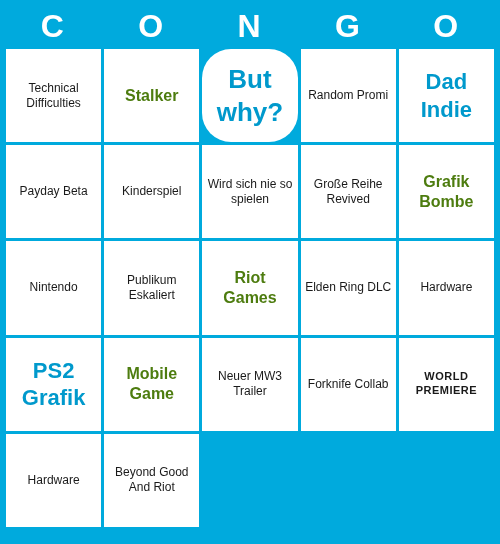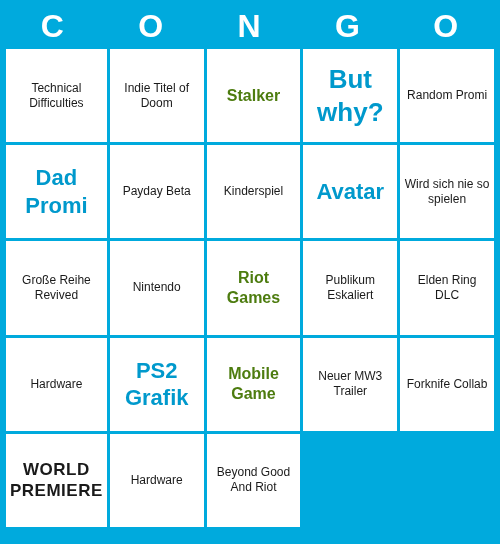--- a/index.html
+++ b/index.html
@@ -58,53 +58,53 @@
     }
     .cell.medium-text {
       font-size: 16px;
       font-weight: bold;
       color: #4d7c0f;
     }
     .cell.xl-text {
       font-size: 26px;
       font-weight: bold;
       color: #0099cc;
+      border-radius: 29px;
     }
     .cell.world-premiere {
-      font-size: 17px;
+      font-size: 11px;
       font-weight: bold;
       letter-spacing: 0.5px;
     }
   </style>
 </head>
 <body>
 
 <div id="header">
 <span class="header-letter">C</span>
     <span class="header-letter">O</span>
     <span class="header-letter">N</span>
     <span class="header-letter">G</span>
     <span class="header-letter">O</span>
   </div>
 
 <div id="bingo-grid">
 <div class="cell">Technical Difficulties</div>
-    <div class="cell">Indie Titel of Doom</div>
     <div class="cell medium-text">Stalker</div>
     <div class="cell xl-text">But why?</div>
     <div class="cell">Random Promi</div>
-    <div class="cell large-text">Dad Promi</div>
+    <div class="cell large-text">Dad Indie</div>
     <div class="cell">Payday Beta</div>
     <div class="cell">Kinderspiel</div>
-    <div class="cell large-text">Avatar</div>
     <div class="cell">Wird sich nie so spielen</div>
     <div class="cell">Große Reihe Revived</div>
+    <div class="cell medium-text">Grafik Bombe</div>
     <div class="cell">Nintendo</div>
+    <div class="cell">Publikum Eskaliert</div>
     <div class="cell medium-text">Riot Games</div>
-    <div class="cell">Publikum Eskaliert</div>
     <div class="cell">Elden Ring DLC</div>
     <div class="cell">Hardware</div>
     <div class="cell large-text">PS2 Grafik</div>
     <div class="cell medium-text">Mobile Game</div>
     <div class="cell">Neuer MW3 Trailer</div>
     <div class="cell">Forknife Collab</div>
     <div class="cell world-premiere">WORLD PREMIERE</div>
     <div class="cell">Hardware</div>
     <div class="cell">Beyond Good And Riot</div>
   </div>

